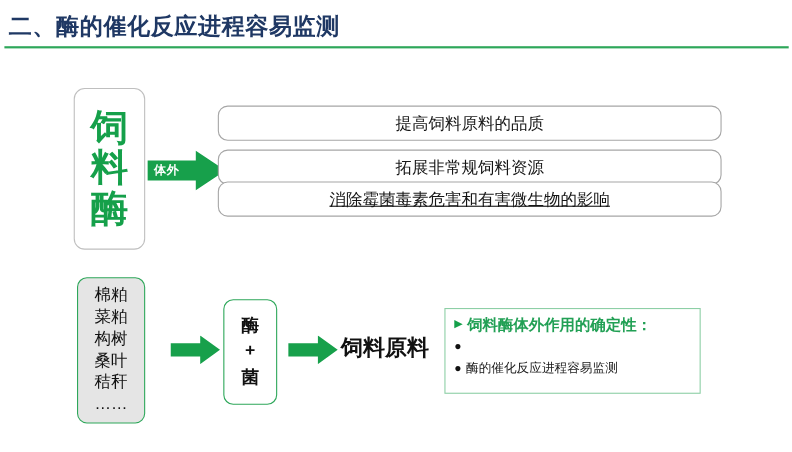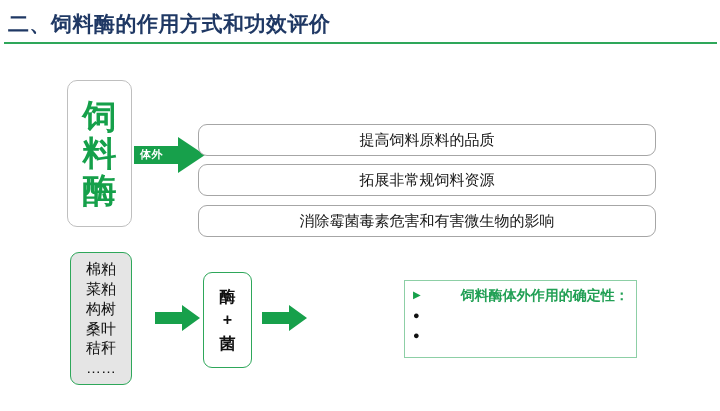--- a/index.html
+++ b/index.html
@@ -95,25 +95,24 @@
     height: 32px;
     border: 1.3px solid #a6a6a6;
     border-radius: 9px;
     background: #ffffff;
     display: flex;
     align-items: center;
     justify-content: center;
     font-size: 15px;
     color: #161616;
     box-sizing: border-box;
-    margin-top: 28px;
   }
   #outcome-0 { top: 96px; }
   #outcome-1 { top: 136px; font-family: Liberation Serif, serif; }
-  #outcome-2 { top: 177px; }
+  #outcome-2 { top: 165px; text-decoration: underline; }
 
   
   .materials-box {
     position: absolute;
     left: 70px;
     top: 252px;
     width: 62px;
     height: 133px;
     border: 1.5px solid #2ea75a;
     border-radius: 9px;
@@ -202,34 +201,33 @@
     color: #111111;
     font-size: 11px;
     line-height: 17px;
     margin-right: 4px;
   }
   .info-head {
     font-size: 14px;
     font-weight: 700;
     color: #22a055;
     line-height: 18px;
-    margin-left: 36px;
   }
   .info-item {
     font-size: 11.5px;
     color: #1a1a1a;
     line-height: 17px;
   }
 </style>
 </head>
 <body>
 
 <div class="slide">
 
-  <div class="title">二、饲料酶的作用方式和功效评价</div>
+  <div class="title">二、酶的催化反应进程容易监测</div>
   <div class="title-rule"></div>
 
   <div class="enzyme-box">
     <div class="enzyme-text">饲料
 酶</div>
   </div>
 
   <div class="arrow-labeled">
     <svg width="72" height="38" viewBox="0 0 72 38">
       <path d="M0,10 L44,10 L44,1 L71,19 L44,37 L44,28 L0,28 Z" fill="#17a04b"></path>
@@ -261,27 +259,29 @@
 +
 菌</div>
   </div>
 
   <div class="plain-arrow" id="arrow-2">
     <svg width="46" height="26" viewBox="0 0 46 26">
       <path d="M0,7 L27,7 L27,0 L45,13 L27,26 L27,19 L0,19 Z" fill="#17a04b"></path>
     </svg>
   </div>
 
+  <div class="product-label">饲料原料</div>
 
   <div class="info-box">
     <div class="info-line">
       <span class="bullet-tri">▶</span>
       <span class="info-head">饲料酶体外作用的确定性：</span>
     </div>
     <div class="info-line">
       <span class="bullet-dot">●</span>
     </div>
     <div class="info-line">
       <span class="bullet-dot">●</span>
+      <span class="info-item">酶的催化反应进程容易监测</span>
     </div>
   </div>
 
 </div>
 
 </body></html>

